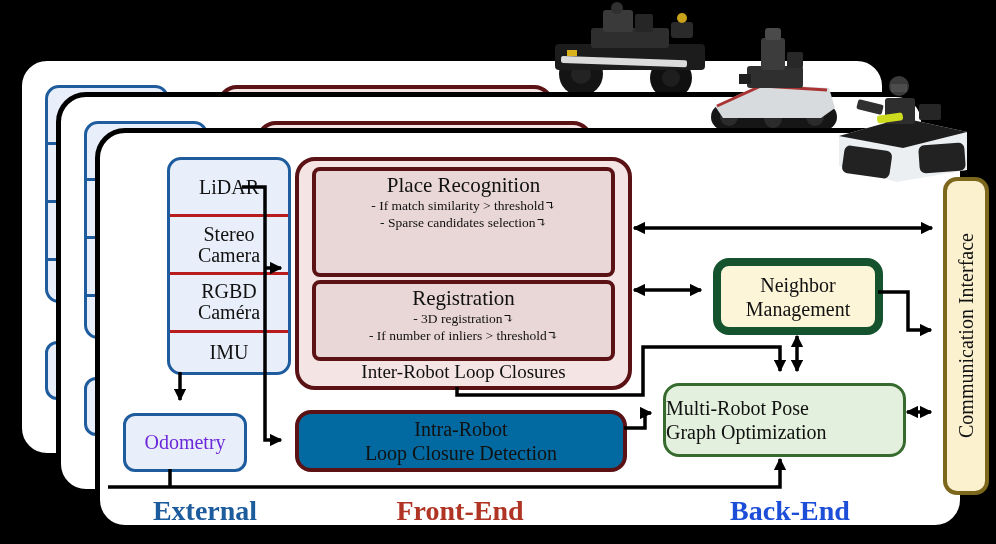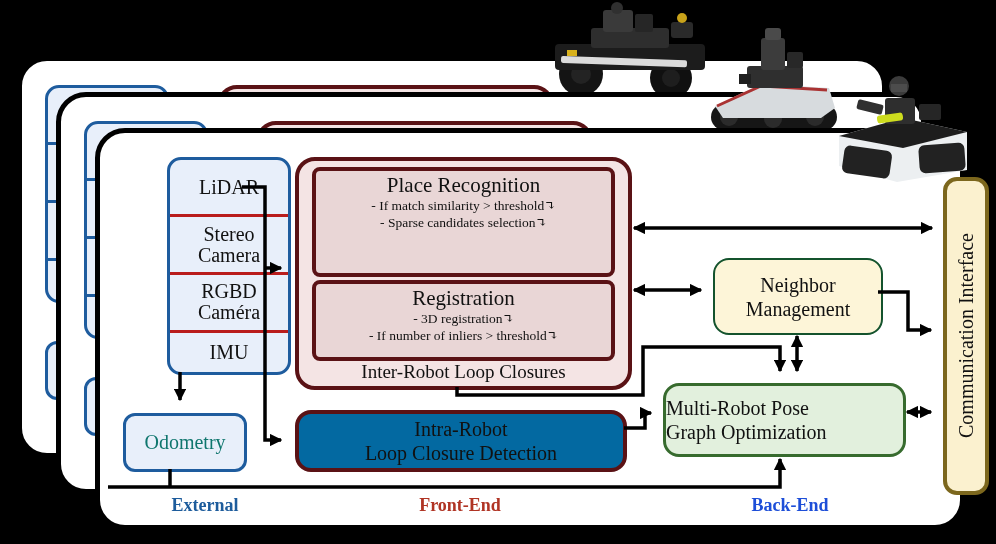--- a/index.html
+++ b/index.html
@@ -42,21 +42,21 @@
   }
   .sensors .srow {
     display:flex; align-items:center; justify-content:center; text-align:center;
     font-size:20px; line-height:1.05; color:#111;
   }
   .sensors .srow + .srow { border-top:3px solid #b91c1c; }
   .odometry {
     position:absolute; left:23px; top:280px; width:124px; height:59px;
     background:#e8effa; border:3px solid #1e5c9e; border-radius:12px;
     display:flex; align-items:center; justify-content:center;
-    font-size:20px; color:#0f766e;
+    font-size:20px; color:#6d28d9;
   }
   .inter-container {
     position:absolute; left:195px; top:24px; width:337px; height:233px;
     background:#f4e4e4; border:4px solid #5a1215; border-radius:20px;
   }
   .inner-box {
     position:absolute; left:13px; width:303px;
     background:#e9d6d6; border:4px solid #5a1215; border-radius:8px;
     text-align:center; color:#111;
   }
@@ -70,38 +70,38 @@
     font-size:19px; color:#111;
   }
   .intra-box {
     position:absolute; left:195px; top:277px; width:332px; height:62px;
     background:#0369a1; border:4px solid #5a1215; border-radius:16px;
     display:flex; flex-direction:column; align-items:center; justify-content:center;
     font-size:20px; line-height:1.2; color:#111; text-align:center;
   }
   .nm-box {
     position:absolute; left:613px; top:125px; width:170px; height:77px;
-    background:#fdf5d8; border:2px solid #14532d; border-radius:16px;
+    background:#fdf5d8; border:8px solid #14532d; border-radius:16px;
     display:flex; flex-direction:column; align-items:center; justify-content:center;
     font-size:20px; line-height:1.2; color:#111; text-align:center;
   }
   .pg-box {
     position:absolute; left:563px; top:250px; width:243px; height:74px;
     background:#e2f0dd; border:3px solid #376b2e; border-radius:16px;
     display:flex; flex-direction:column; align-items:flex-start; justify-content:center;
     font-size:20px; line-height:1.2; color:#111; text-align:center;
   }
   .comm-bar {
     position:absolute; left:843px; top:44px; width:46px; height:318px;
     background:#fbf1cf; border:4px solid #7c671d; border-radius:14px;
     display:flex; align-items:center; justify-content:center;
     writing-mode:vertical-rl; transform:rotate(180deg);
     font-size:20px; color:#111;
   }
-  .sec-label { position:absolute; top:362px; font-size:18px; font-weight:bold; text-align:center; }
+  .sec-label { position:absolute; top:362px; font-size:28px; font-weight:bold; text-align:center; }
   .lbl-external { left:20px;  width:170px; color:#1d5c9c; }
   .lbl-frontend { left:270px; width:180px; color:#b03424; }
   .lbl-backend  { left:615px; width:150px; color:#1d4ed8; }
   
   .robot { position:absolute; }
   
   #wires { position:absolute; left:0; top:0; pointer-events:none; }
 </style>
 </head>
 <body>

